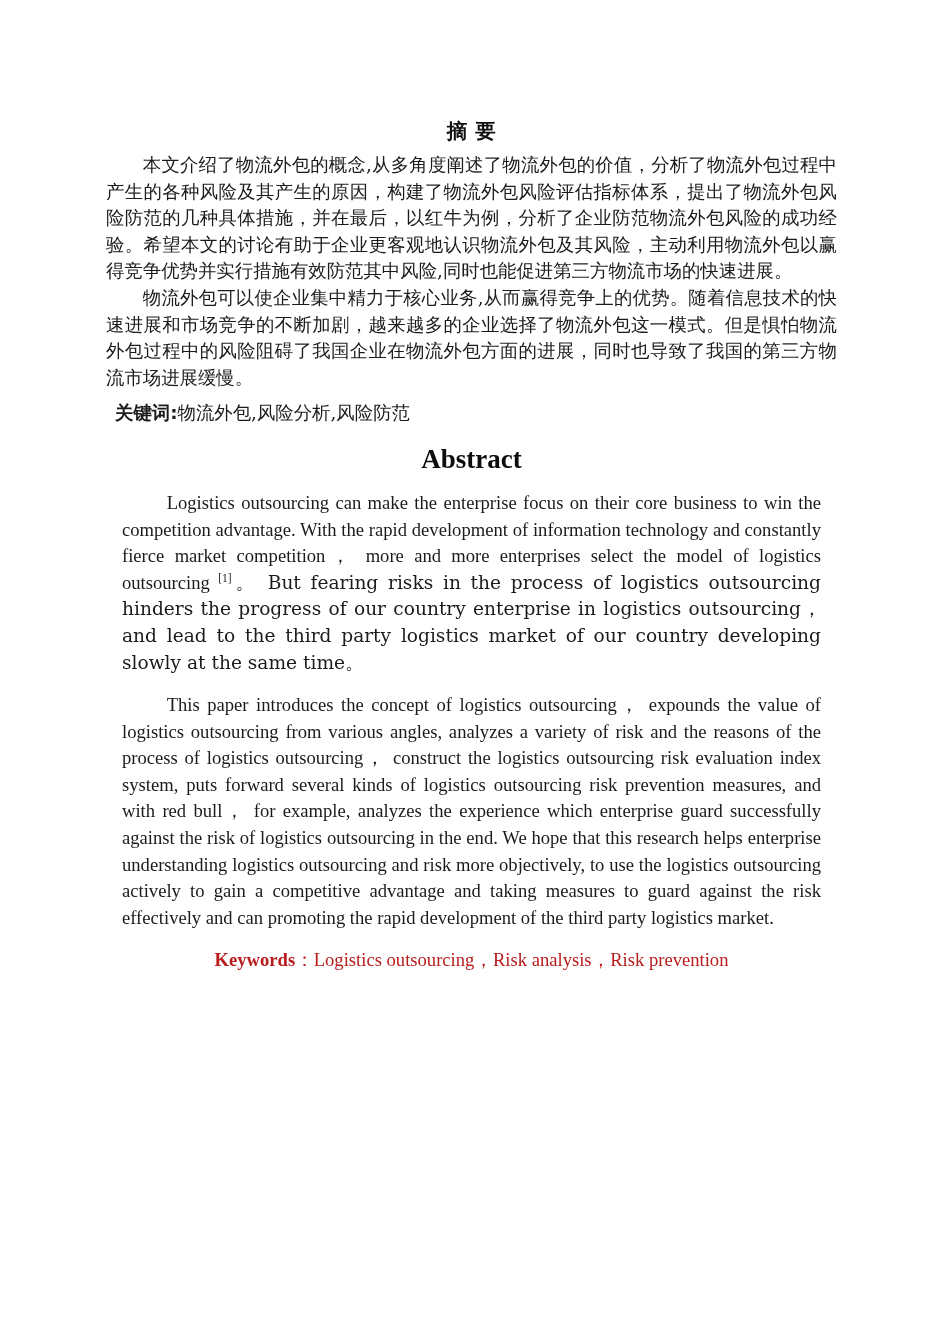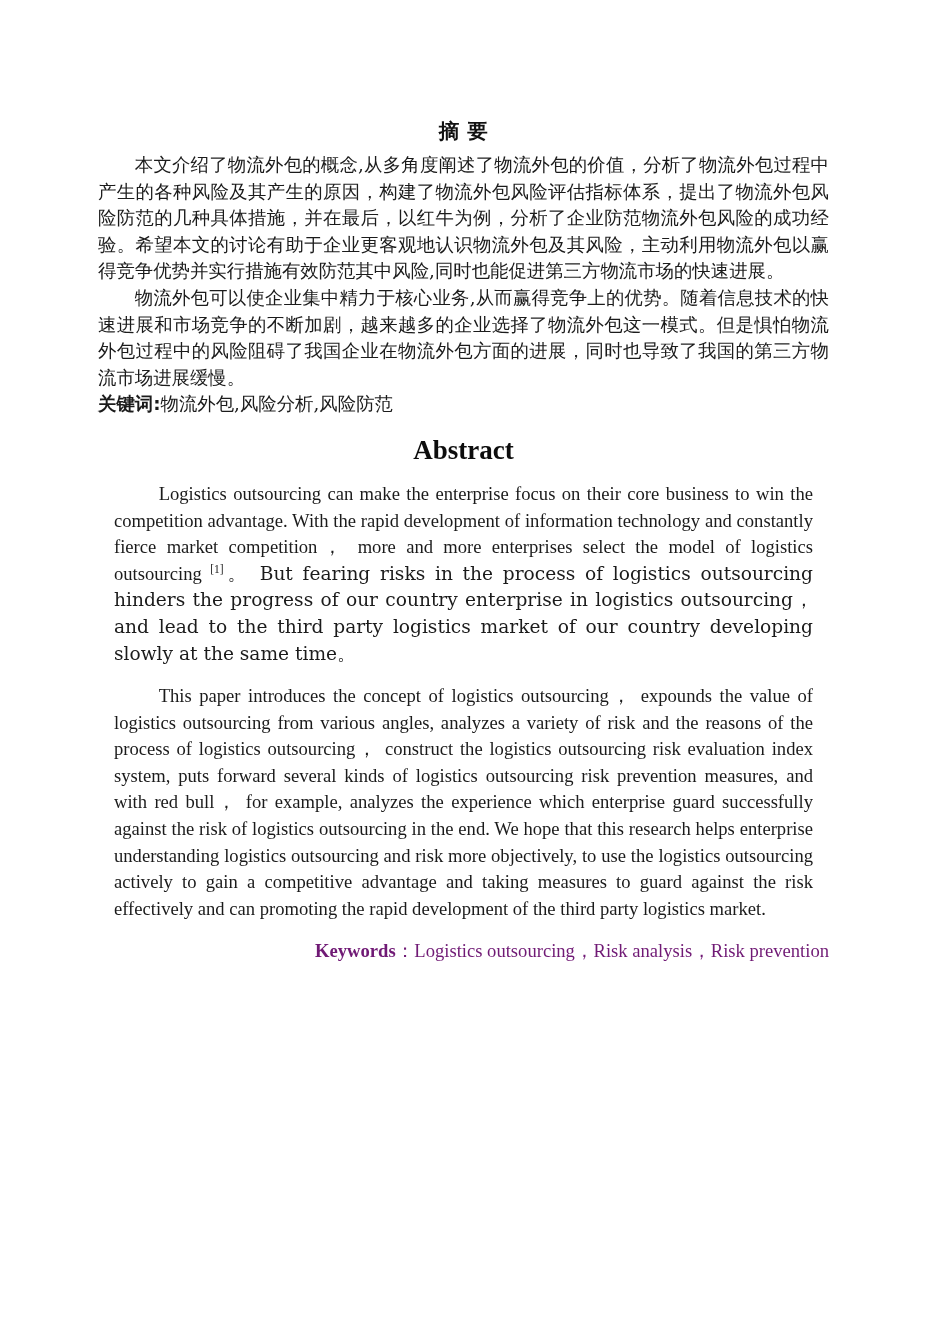--- a/index.html
+++ b/index.html
@@ -22,21 +22,21 @@
     position: absolute;
     left: 0;
     top: 0;
     width: 950px;
     height: 1344px;
     background: #ffffff;
   }
 
   .content {
     position: absolute;
-    left: 98px;
+    left: 106px;
     top: 116px;
     width: 731px;
   }
 
   
   .cn-heading {
     font-family: "DejaVu Sans", "Liberation Sans", sans-serif;
     font-weight: bold;
     font-size: 20.5px;
     line-height: 30px;
@@ -56,21 +56,21 @@
     margin: 0;
     color: #1b1b1b;
     word-break: break-all;
   }
 
   .cn-keywords {
     font-family: "DejaVu Serif", "Liberation Serif", serif;
     font-size: 18.4px;
     line-height: 26.6px;
     text-align: left;
-    margin: 0;
+    margin: 9px;
     color: #1b1b1b;
   }
   .cn-keywords .kw-label {
     font-family: "DejaVu Sans", "Liberation Sans", sans-serif;
     font-weight: bold;
   }
 
   
   .en-heading {
     font-family: "Liberation Serif", "DejaVu Serif", serif;
@@ -89,23 +89,23 @@
     text-align: justify;
     text-indent: 2.4em;
     margin: 16px;
     color: #1b1b1b;
   }
 
   .en-keywords {
     font-family: "Liberation Serif", "DejaVu Serif", serif;
     font-size: 18.6px;
     line-height: 26.6px;
-    text-align: right;
+    text-align: center;
     margin: 0;
-    color: #701a75;
+    color: #b91c1c;
   }
   .en-keywords .kw-label {
     font-weight: bold;
   }
 
   .cite {
     font-size: 0.62em;
     vertical-align: super;
     line-height: 0;
   }

